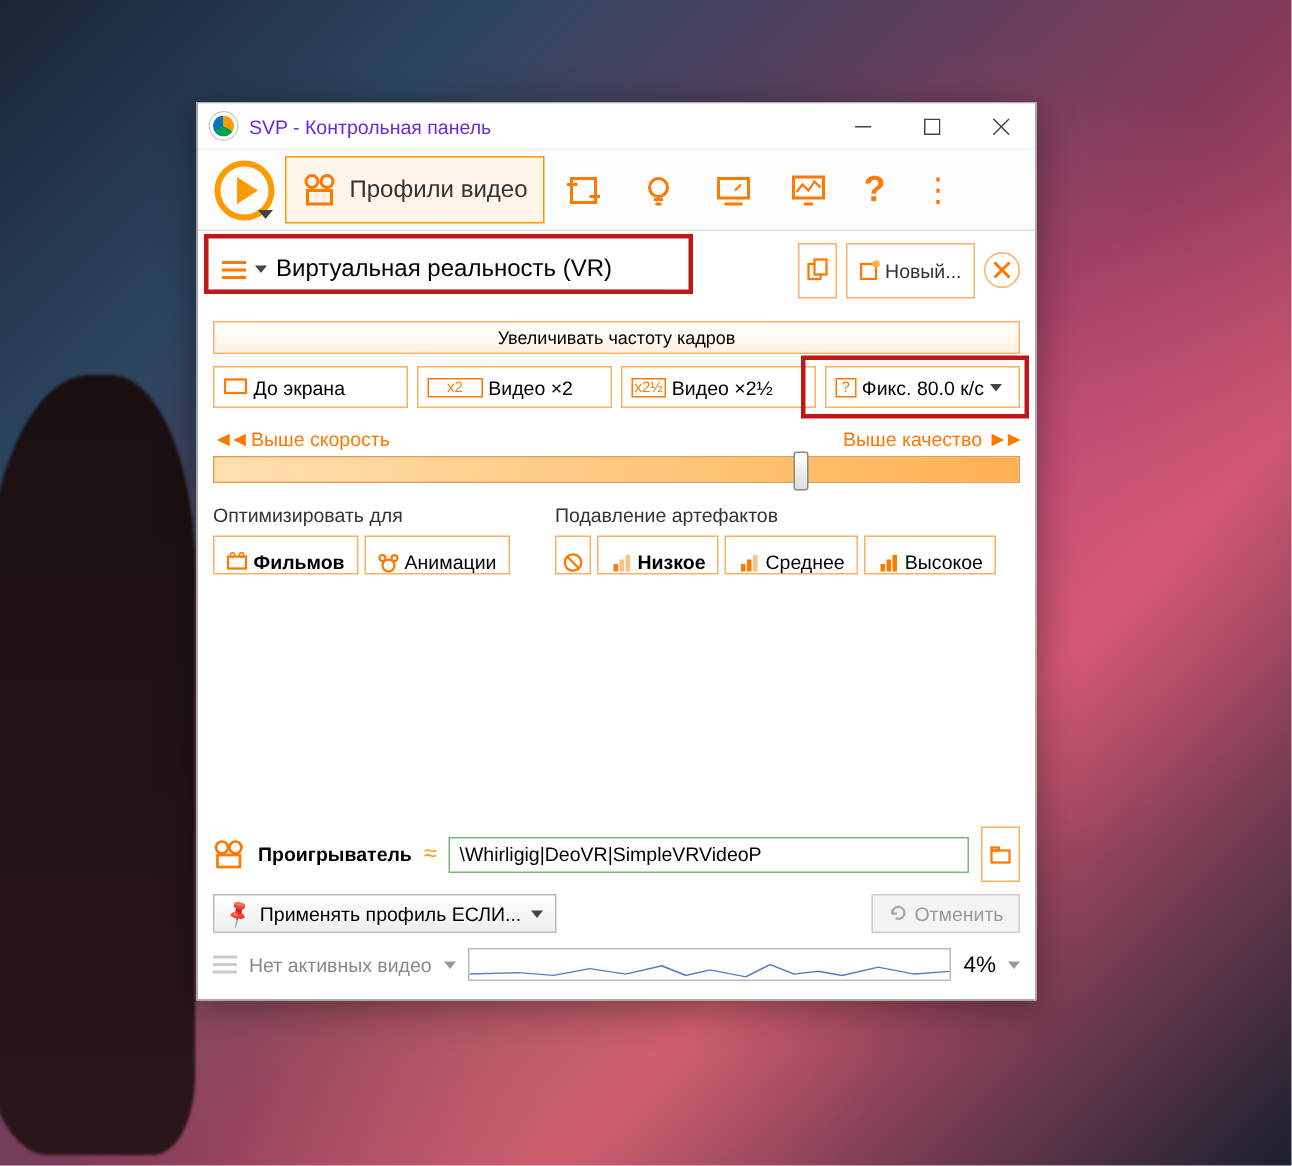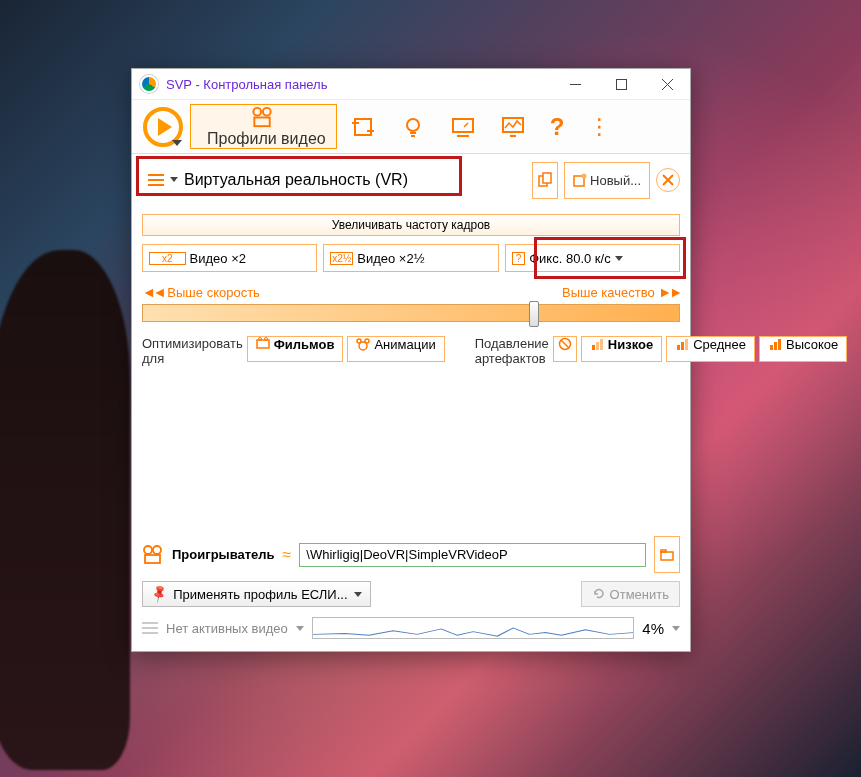--- a/index.html
+++ b/index.html
@@ -11,21 +11,21 @@
 .titlebar-icon{width:18px;height:18px;border-radius:50%;background:conic-gradient(#ff9a00 0deg 120deg,#00a050 120deg 240deg,#0078c0 240deg 360deg);border:2px solid #fff;box-shadow:0 0 0 1px #ccc;}
 .titlebar-text{margin-left:8px;color:#6d28d9;}
 .win-btns{margin-left:auto;display:flex;}
 .win-btn{width:46px;height:30px;display:flex;align-items:center;justify-content:center;color:#666;}
 .win-btn svg{width:11px;height:11px;}
 .toolbar{display:flex;align-items:stretch;height:54px;background:#fdfdfd;border-bottom:1px solid #ddd;padding:4px 6px;gap:2px;}
 .logo-big{width:50px;display:flex;align-items:center;justify-content:center;}
 .logo-circle{width:40px;height:40px;border-radius:50%;border:4px solid #ff9a00;position:relative;}
 .logo-circle::after{content:"";position:absolute;left:11px;top:7px;border-left:14px solid #ff9a00;border-top:9px solid transparent;border-bottom:9px solid transparent;}
 .logo-drop{position:absolute;right:-3px;bottom:-3px;width:0;height:0;border-left:5px solid transparent;border-right:5px solid transparent;border-top:6px solid #444;}
-.tbtn{display:flex;align-items:center;justify-content:center;padding:0 10px;border:1px solid transparent;flex-direction:column;}
+.tbtn{display:flex;align-items:center;justify-content:center;padding:0 10px;border:1px solid transparent;}
 .tbtn.active{border:1px solid #ff9a00;background:#fff5e8;}
 .tbtn-label{font-size:16px;color:#333;margin-left:6px;}
 .ticon{width:26px;height:26px;}
 .orange{color:#ff7800;}
 .content{padding:8px 10px 10px;}
 .row{display:flex;align-items:center;gap:6px;}
 .profile-row{height:36px;position:relative;margin-bottom:16px;}
 .hl-red{position:absolute;border:3px solid #c01818;pointer-events:none;z-index:5;}
 .hl1{left:-6px;top:-6px;width:326px;height:40px;}
 .profile-btn{display:flex;align-items:center;border:1px solid #ccc;border-top:none;border-left:none;border-right:none;height:28px;padding:0 6px;gap:6px;min-width:300px;background:#fff;}
@@ -35,24 +35,24 @@
 .spacer{flex:1;}
 .section-header{border:1px solid #ffb060;background:linear-gradient(#fff,#fff2e0);text-align:center;padding:3px 0;font-size:12px;margin-bottom:8px;}
 .fps-row{display:flex;gap:6px;margin-bottom:12px;position:relative;}
 .fps-btn{flex:1;height:28px;border:1px solid #ffb060;background:#fff;display:flex;align-items:center;padding:0 6px;gap:4px;font-size:12px;}
 .hl2{right:-6px;top:-7px;width:152px;height:42px;}
 .slider-labels{display:flex;justify-content:space-between;align-items:center;color:#ff7800;font-size:13px;margin-bottom:4px;}
 .arrow-l,.arrow-r{font-size:14px;letter-spacing:-3px;}
 .slider-track{height:18px;background:linear-gradient(to right,#ffe0b0 0%,#ffb050 100%);border:1px solid #e0a050;position:relative;margin-bottom:14px;}
 .slider-thumb{position:absolute;top:-4px;width:10px;height:26px;background:linear-gradient(#fff,#ddd);border:1px solid #888;border-radius:2px;}
 .opt-row{display:flex;gap:30px;margin-bottom:8px;}
-.opt-col{display:flex;flex-direction:row;gap:4px;}
+.opt-col{display:flex;flex-direction:column;gap:4px;}
 .opt-label{font-size:13px;color:#333;margin-bottom:2px;}
 .opt-buttons{display:flex;gap:4px;}
-.opt-btn{height:26px;border:1px solid #ffb060;background:#fff;display:flex;align-items:flex-start;padding:0 8px;gap:4px;font-size:12px;}
+.opt-btn{height:26px;border:1px solid #ffb060;background:#fff;display:flex;align-items:flex-end;padding:0 8px;gap:4px;font-size:12px;}
 .opt-btn.sel{font-weight:bold;}
 .gap-large{height:160px;}
 .player-row{display:flex;align-items:center;gap:8px;margin-bottom:8px;}
 .player-input{flex:1;height:24px;border:1px solid #7ab87a;padding:0 6px;font-size:13px;background:#fff;}
 .approx{color:#ff9a00;font-size:16px;}
 .apply-row{display:flex;gap:8px;margin-bottom:8px;}
 .dropdown-btn{height:26px;border:1px solid #bbb;background:linear-gradient(#fff,#eee);display:flex;align-items:center;padding:0 8px;gap:6px;font-size:12px;}
 .cancel-btn{height:26px;border:1px solid #ccc;background:#f4f4f4;color:#999;display:flex;align-items:center;padding:0 10px;gap:4px;margin-left:auto;}
 .status-row{display:flex;align-items:center;gap:8px;height:26px;}
 .status-text{color:#888;font-size:13px;}
@@ -174,20 +174,26 @@
             <line x1="1" y1="1" x2="11" y2="11" stroke="#ff7800" stroke-width="2"></line>
             <line x1="11" y1="1" x2="1" y2="11" stroke="#ff7800" stroke-width="2"></line>
           </svg>
         </div>
     </div>
 
     <div class="section-header">Увеличивать частоту кадров</div>
     <div class="fps-row">
       <div class="hl-red hl2"></div>
       <div class="fps-btn">
+          <svg width="16" height="12" viewBox="0 0 16 12">
+            <rect x="1" y="1" width="14" height="9" fill="none" stroke="#ff7800" stroke-width="1.5"></rect>
+          </svg>
+          <span>До экрана</span>
+        </div>
+      <div class="fps-btn">
           <span style="border:1px solid #ff7800;padding:0 12px;font-size:10px;color:#ff7800">x2</span>
           <span>Видео ×2</span>
         </div>
       <div class="fps-btn">
           <span style="border:1px solid #ff7800;padding:0 1px;font-size:10px;color:#ff7800">x2½</span>
           <span>Видео ×2½</span>
         </div>
       <div class="fps-btn">
           <span style="border:1px solid #ff7800;padding:0 3px;font-size:10px;color:#ff7800">?</span>
           <span>Фикс. 80.0 к/с</span>

